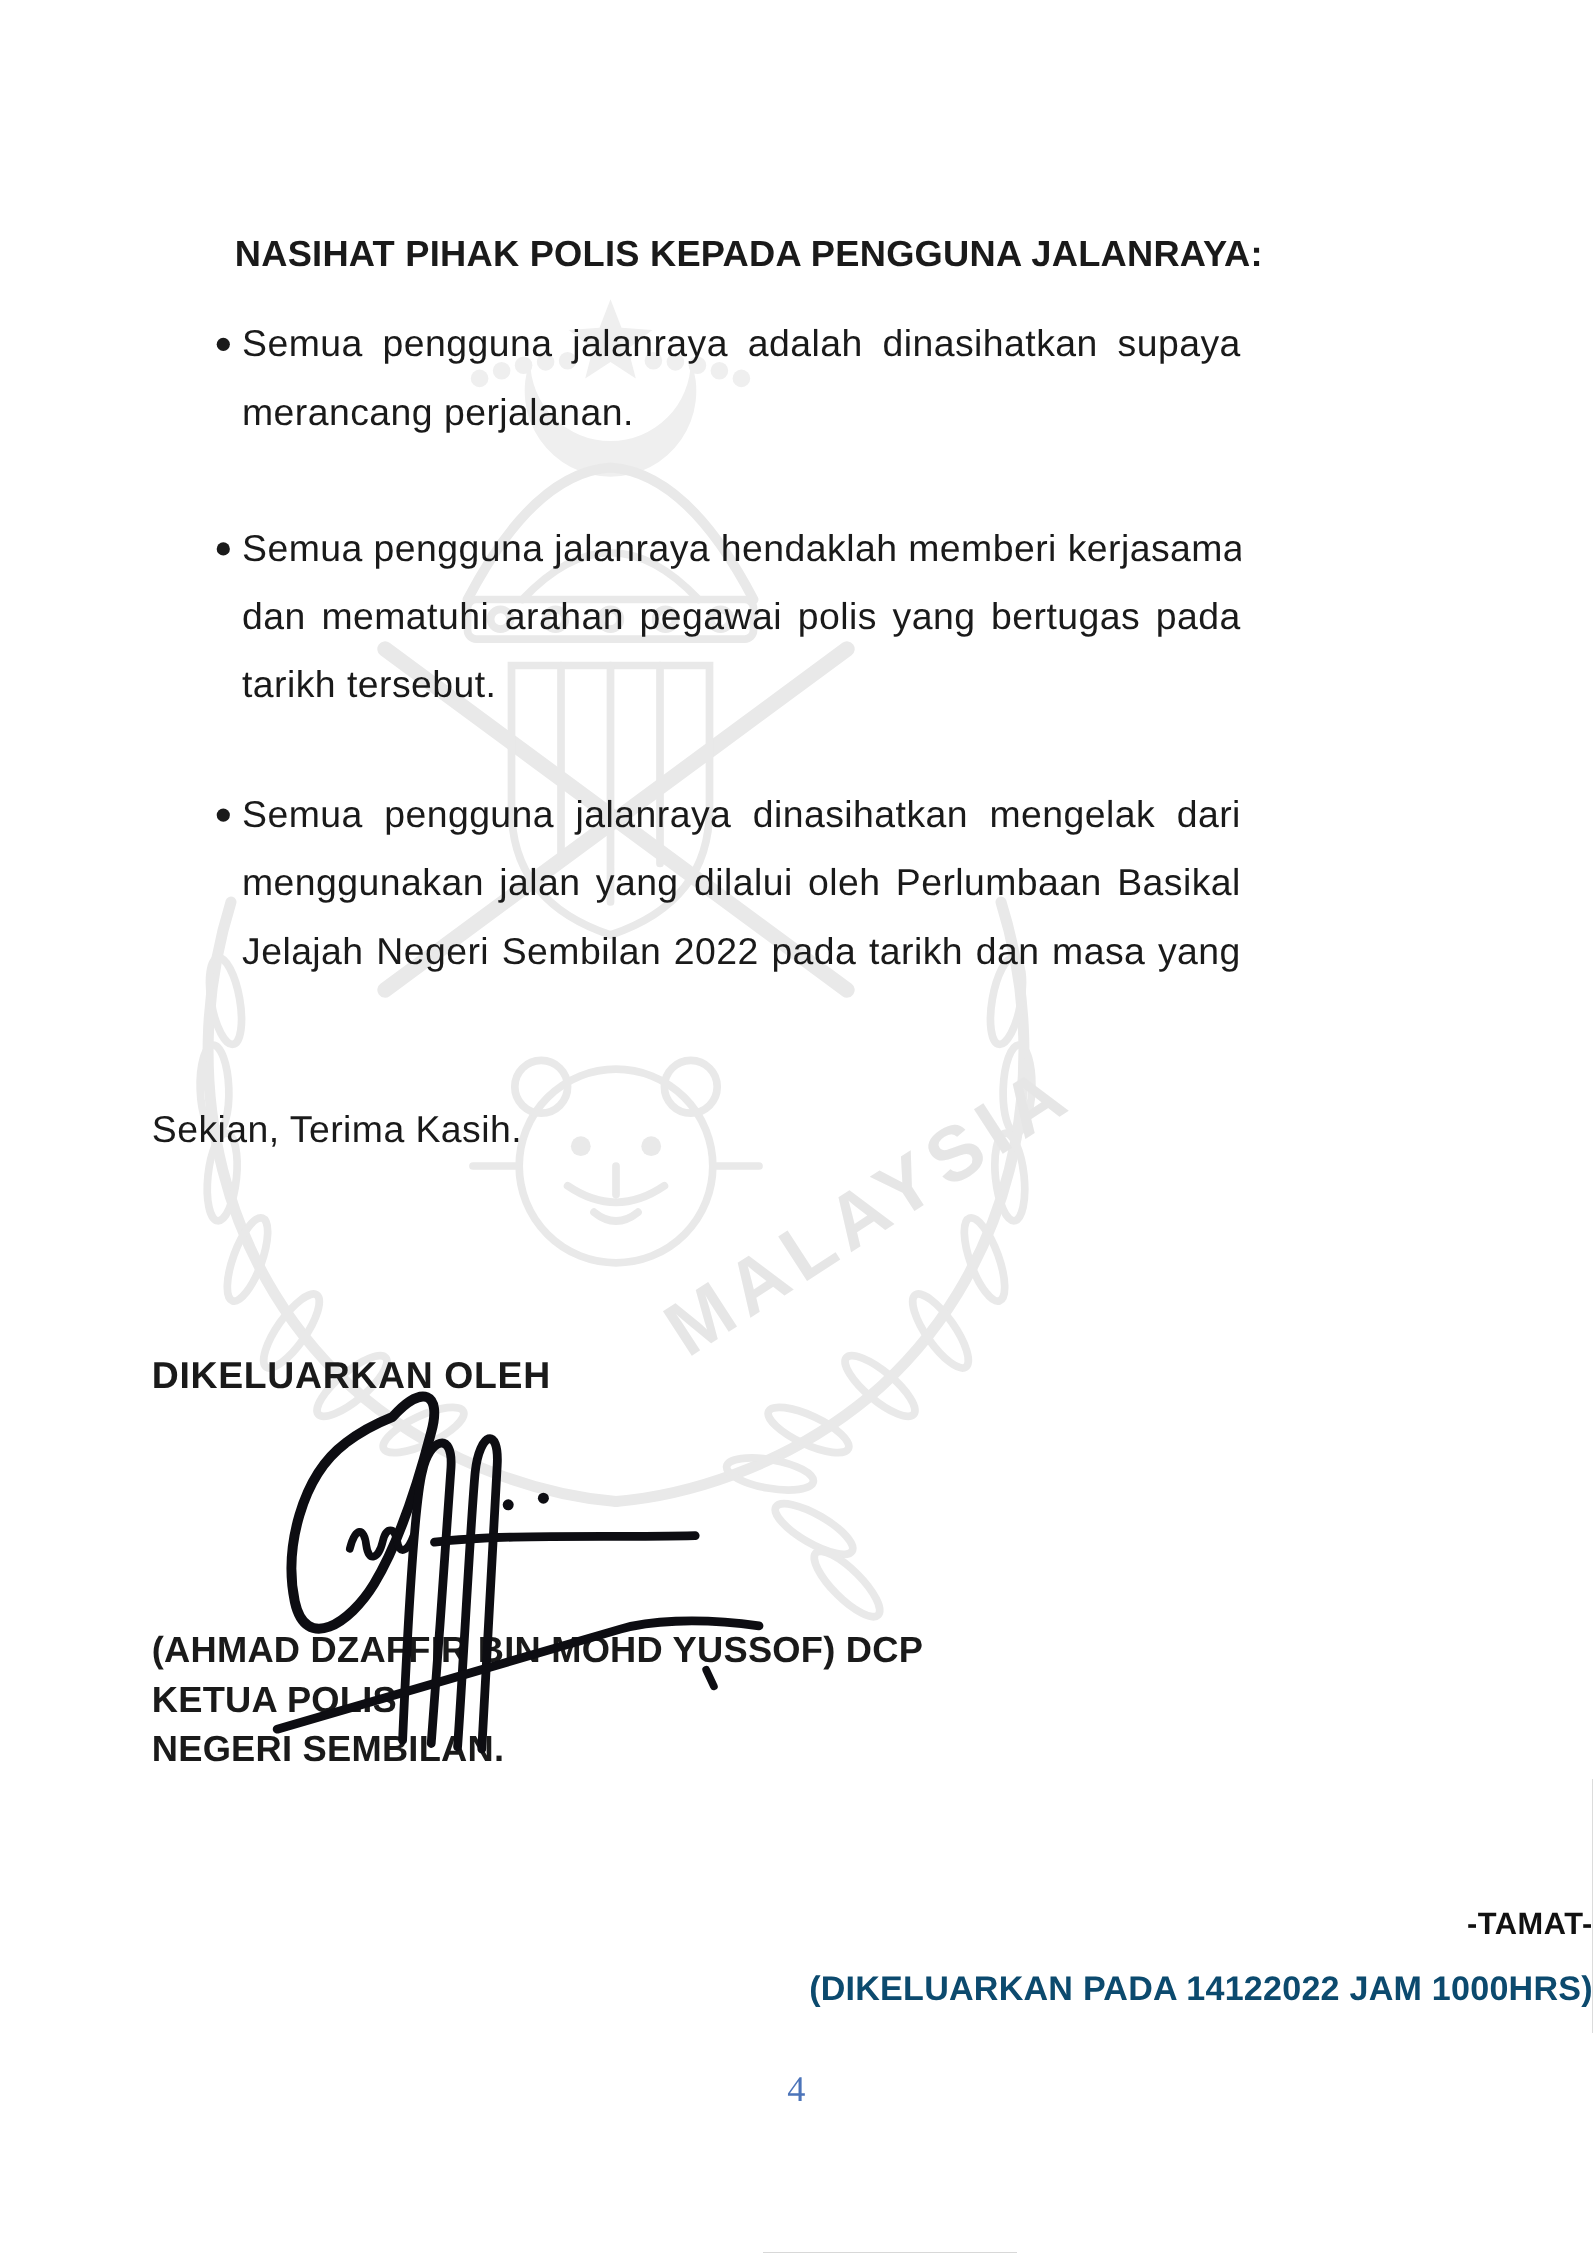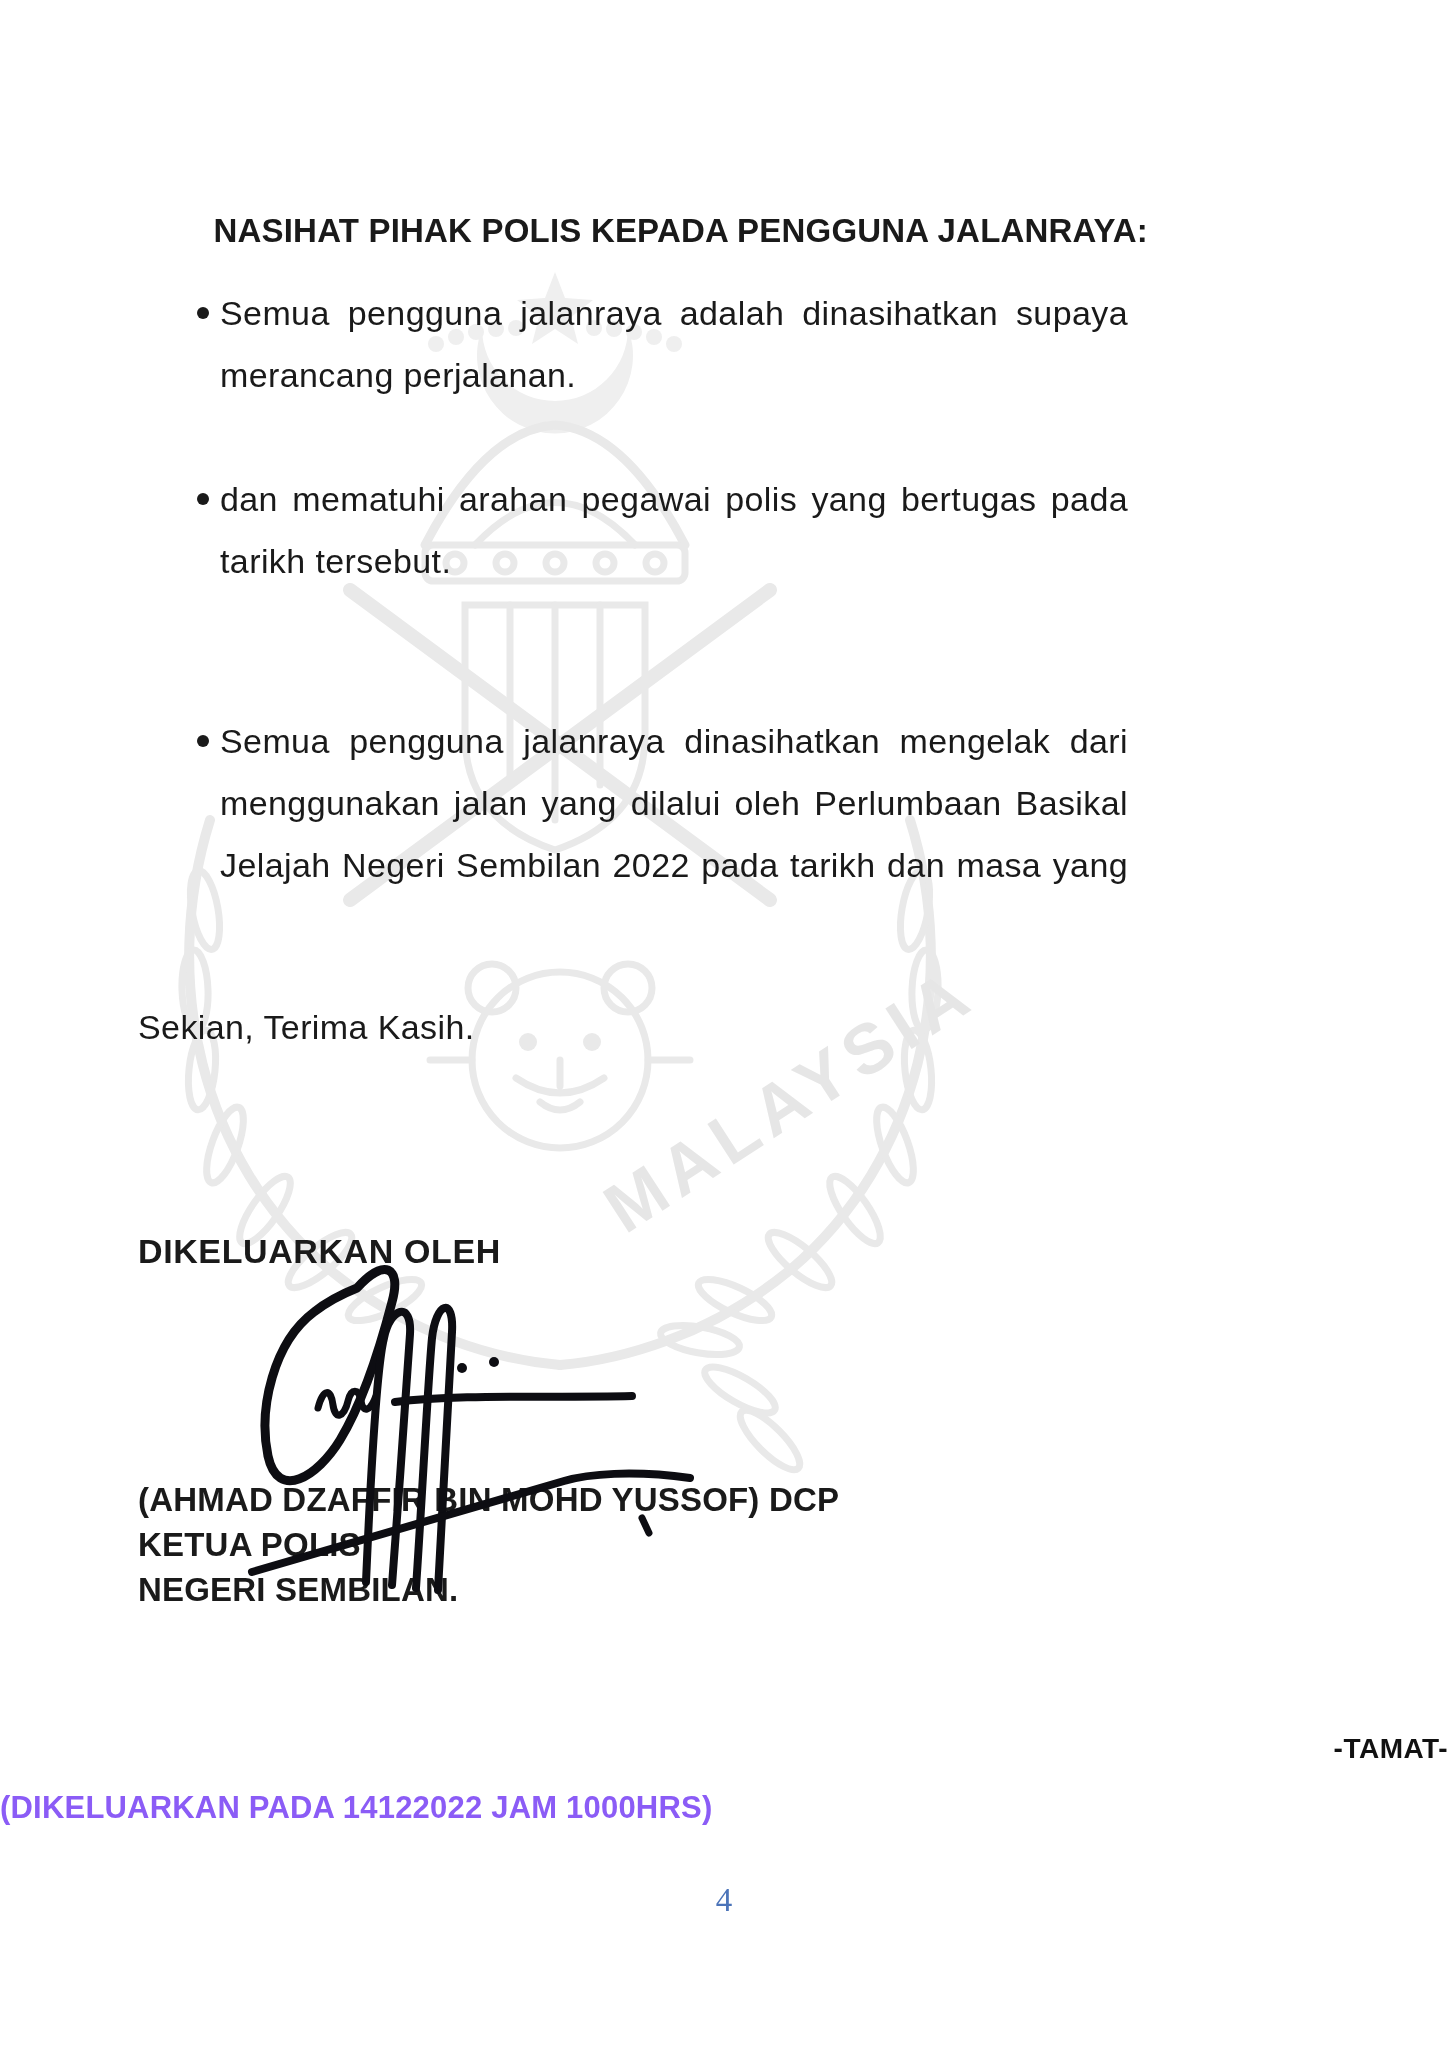--- a/index.html
+++ b/index.html
@@ -31,22 +31,22 @@
   .issued{position:absolute;left:138px;top:1232px;font-size:34px;letter-spacing:.6px;z-index:1;font-weight:bold;}
   
   .signatory{
     position:absolute;left:138px;top:1477px;z-index:2;
     font-size:33px;font-weight:bold;line-height:45px;letter-spacing:.2px;
   }
   .signature{position:absolute;left:170px;top:1250px;width:620px;height:420px;z-index:3;pointer-events:none;}
   
   .endmark{position:absolute;left:0;top:1733px;width:100%;text-align:right;
     font-size:28px;font-weight:bold;color:#111111;letter-spacing:.5px;z-index:1;}
-  .release{position:absolute;left:0;top:1790px;width:100%;text-align:left;
-    font-size:31px;font-weight:bold;color:#8b5cf6;letter-spacing:.2px;z-index:1;}
+  .release{position:absolute;left:0;top:1790px;width:100%;text-align:right;
+    font-size:31px;font-weight:bold;color:#0c4a6e;letter-spacing:.2px;z-index:1;}
   .pageno{position:absolute;left:0;top:1882px;width:100%;text-align:center;
     font-size:33px;color:#4C74B9;font-family:"Liberation Serif","DejaVu Serif",serif;z-index:1;}
 </style>
 </head>
 <body>
 
 <div class="page">
 
   <svg class="watermark" viewBox="0 0 1000 1250" aria-hidden="true">
     <g fill="none" stroke="#e9e9e9" stroke-width="7" stroke-linecap="round">
@@ -124,20 +124,21 @@
   <h1 class="heading">NASIHAT PIHAK POLIS KEPADA PENGGUNA JALANRAYA:</h1>
 
   <div class="bullet" id="bullet-1">
     <span class="dot"></span>
     <div class="bline">Semua pengguna jalanraya adalah dinasihatkan supaya</div>
     <div class="bline last">merancang perjalanan.</div>
   </div>
 
   <div class="bullet" id="bullet-2">
     <span class="dot"></span>
+    <div class="bline">Semua pengguna jalanraya hendaklah memberi kerjasama</div>
     <div class="bline">dan mematuhi arahan pegawai polis yang bertugas pada</div>
     <div class="bline last">tarikh tersebut.</div>
   </div>
 
   <div class="bullet" id="bullet-3">
     <span class="dot"></span>
     <div class="bline">Semua pengguna jalanraya dinasihatkan mengelak dari</div>
     <div class="bline">menggunakan jalan yang dilalui oleh Perlumbaan Basikal</div>
     <div class="bline">Jelajah Negeri Sembilan 2022 pada tarikh dan masa yang</div>
   </div>

